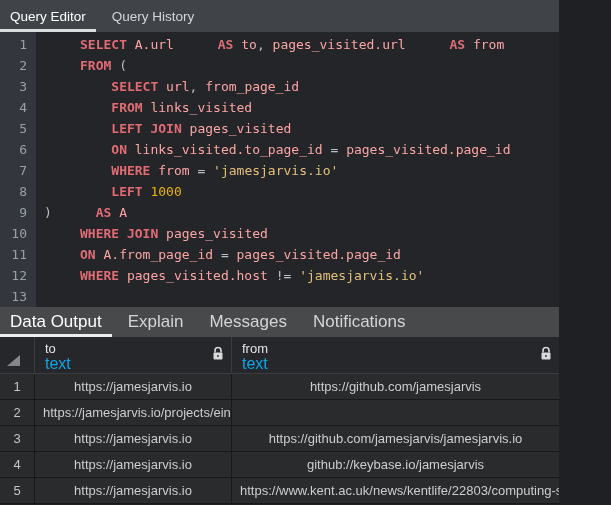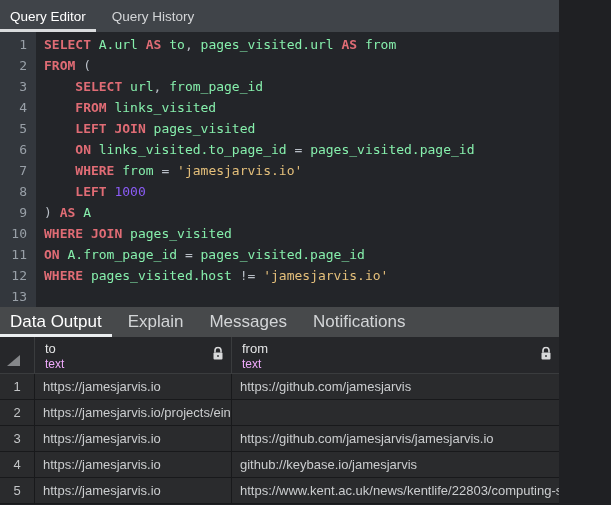--- a/index.html
+++ b/index.html
@@ -20,42 +20,42 @@
   .tabbar.bottom .tab.active { border-bottom-color:#eceff1; }
 
   
   .editor { position:relative; height:275px; background:#232529; overflow:hidden;
             font-family:"DejaVu Sans Mono", monospace; font-size:13px; }
   .gutter-bg { position:absolute; left:0; top:0; bottom:0; width:36px; background:#33373d; }
   .lines { position:relative; padding-top:2px; }
   .line { display:flex; height:21px; line-height:21px; white-space:pre; }
   .ln { flex:0 0 36px; text-align:right; padding-right:9px; color:#99a0a8; background:#33373d; }
   .code { flex:1; padding-left:8px; color:#b9bfc7; }
-  .tk-k { color:#e06c75; font-weight:bold; }
-  .tk-i { color:#86efac; }
+  .tk-k { color:#e06c75; font-weight:bold;margin-left:36px; }
+  .tk-i { color:#fca5a5; }
   .tk-s { color:#e5c07b; }
-  .tk-n { color:#8b5cf6; }
+  .tk-n { color:#eab308; }
   .tk-p { color:#b9bfc7; }
 
   
   .grid { flex:1; background:#1f2023; font-size:13px; }
   .grid-header { display:flex; height:37px; background:#26272a;
                  border-bottom:1px solid #3a3c3e; color:#e4e5e6; }
   .hcell { position:relative; border-right:1px solid #3a3c3e; padding:3px 24px 0 10px; }
   .hcell:last-child { border-right:none; }
   .corner { flex:0 0 35px; padding:0; cursor:pointer; }
   .tri { position:absolute; left:7px; bottom:7px; width:0; height:0;
          border-left:13px solid transparent; border-bottom:11px solid #85878a; }
   .col-name { display:block; line-height:17px; font-size:13px; }
-  .col-type { display:block; line-height:14px; font-size:12px; color:#f0abfc; }
+  .col-type { display:block; line-height:14px; font-size:16px; color:#0ea5e9; }
   .lock { position:absolute; right:7px; top:50%; transform:translateY(-50%); }
   .grid-row { display:flex; height:26px; background:#2a2b2d;
               border-bottom:1px solid #18191b; color:#cbcdcf; cursor:pointer; }
   .cell { line-height:25px; padding:0 8px; border-right:1px solid #18191b;
-          overflow:hidden; white-space:nowrap; }
+          overflow:hidden; white-space:nowrap;text-align:center; }
   .rownum { flex:0 0 35px; text-align:center; padding:0; color:#c3c5c7; }
   .c-to { flex:0 0 197px; }
   .c-from { flex:1; border-right:none; }
   .h-to { flex:0 0 197px; }
   .h-from { flex:1; }
 </style>
 </head>
 <body>
 
 <div class="app">

